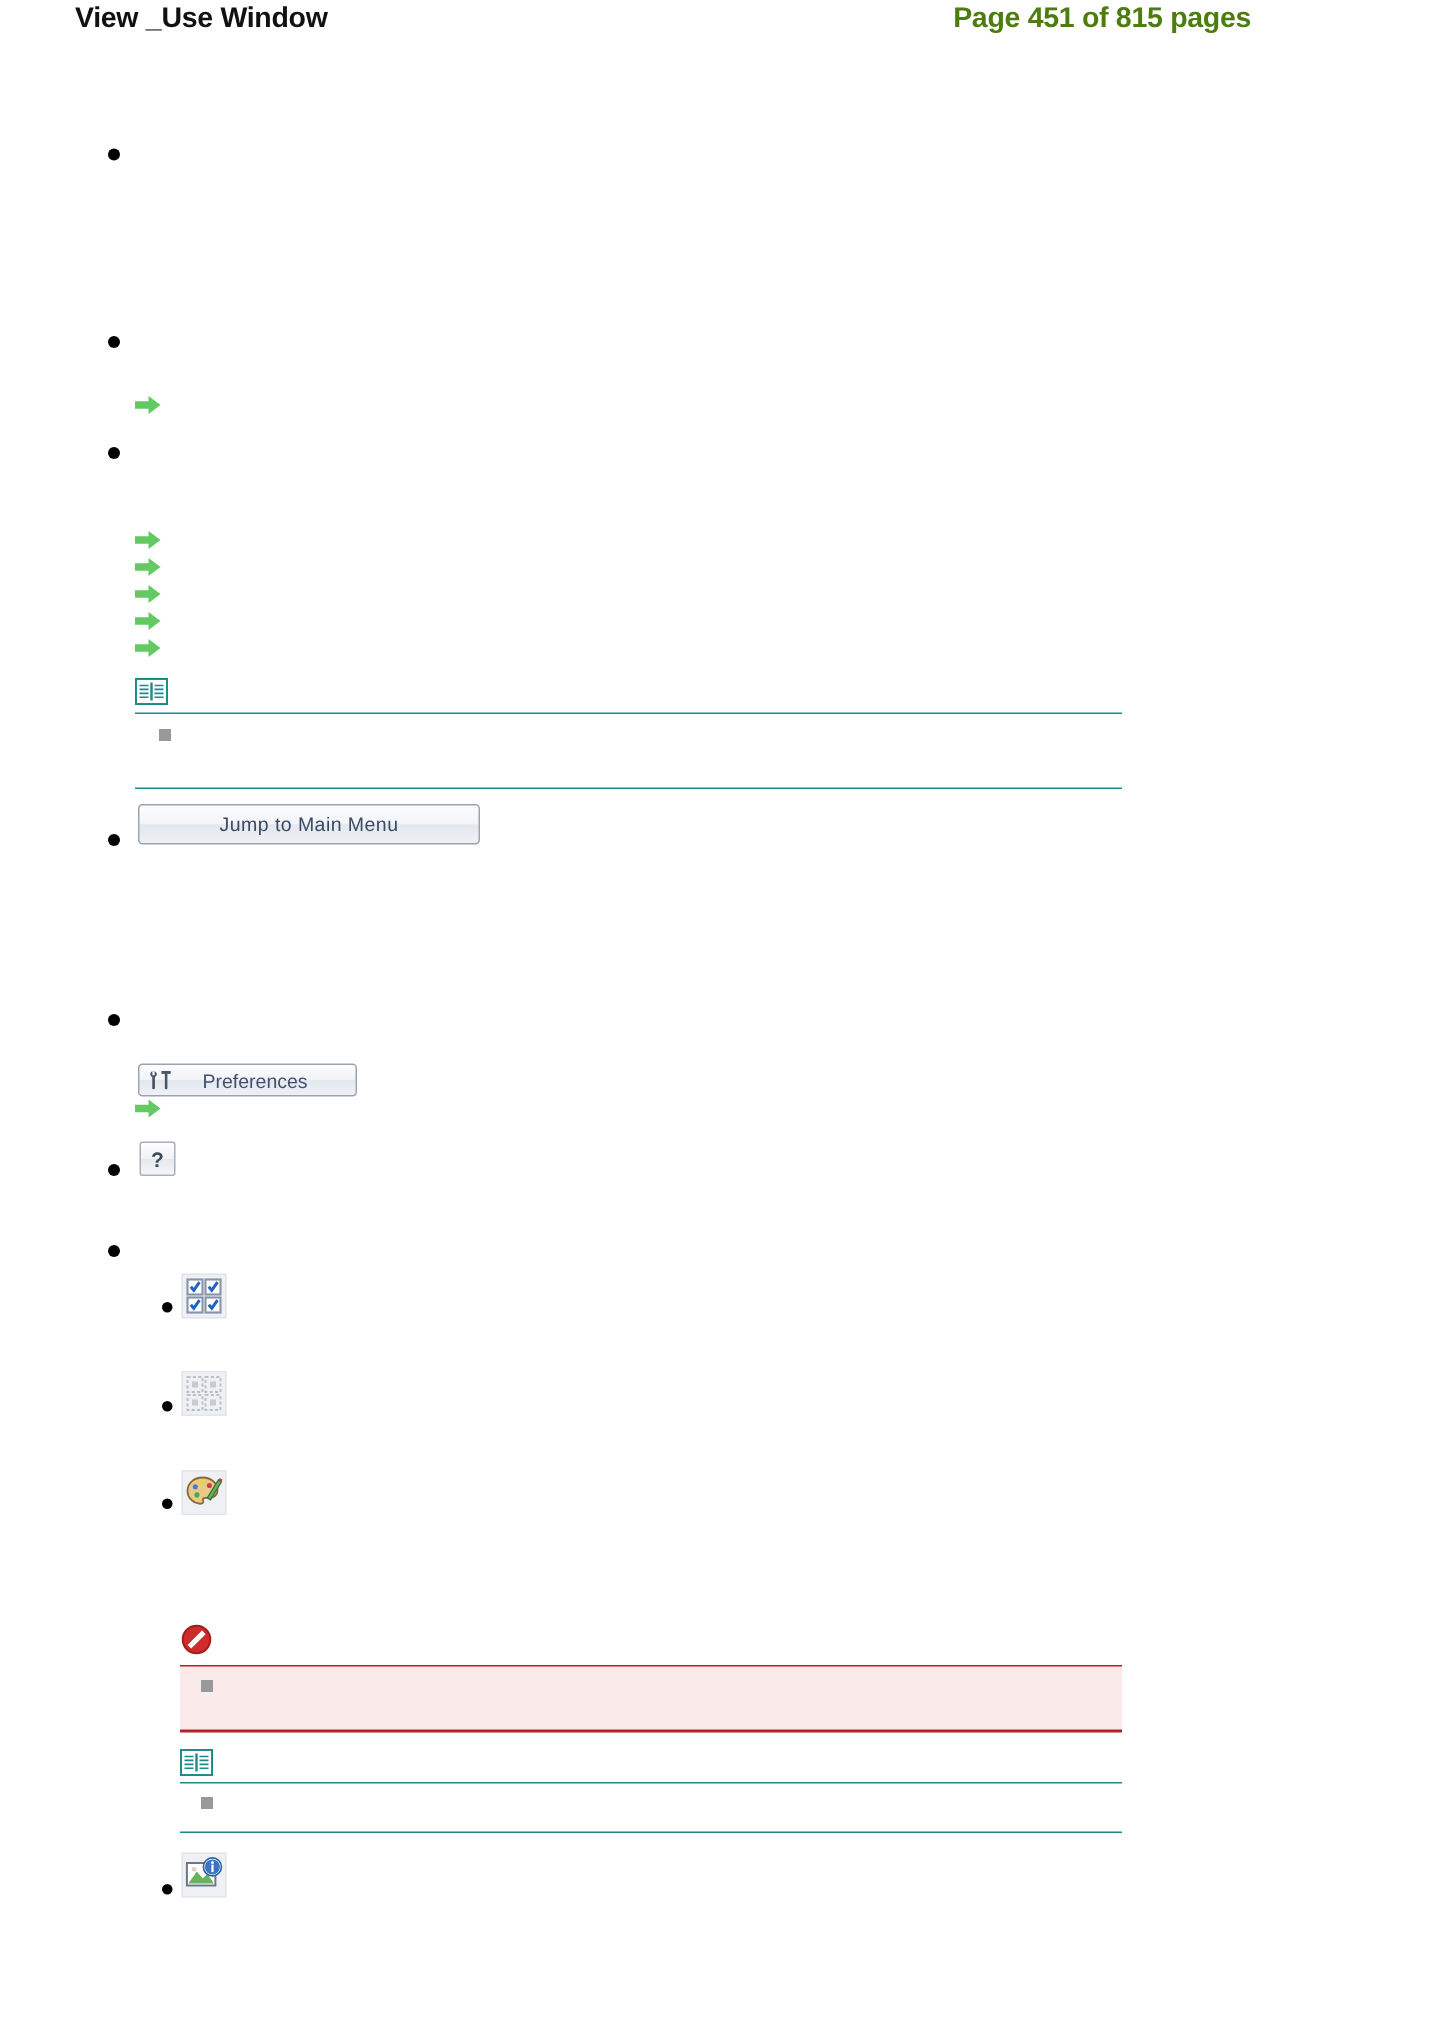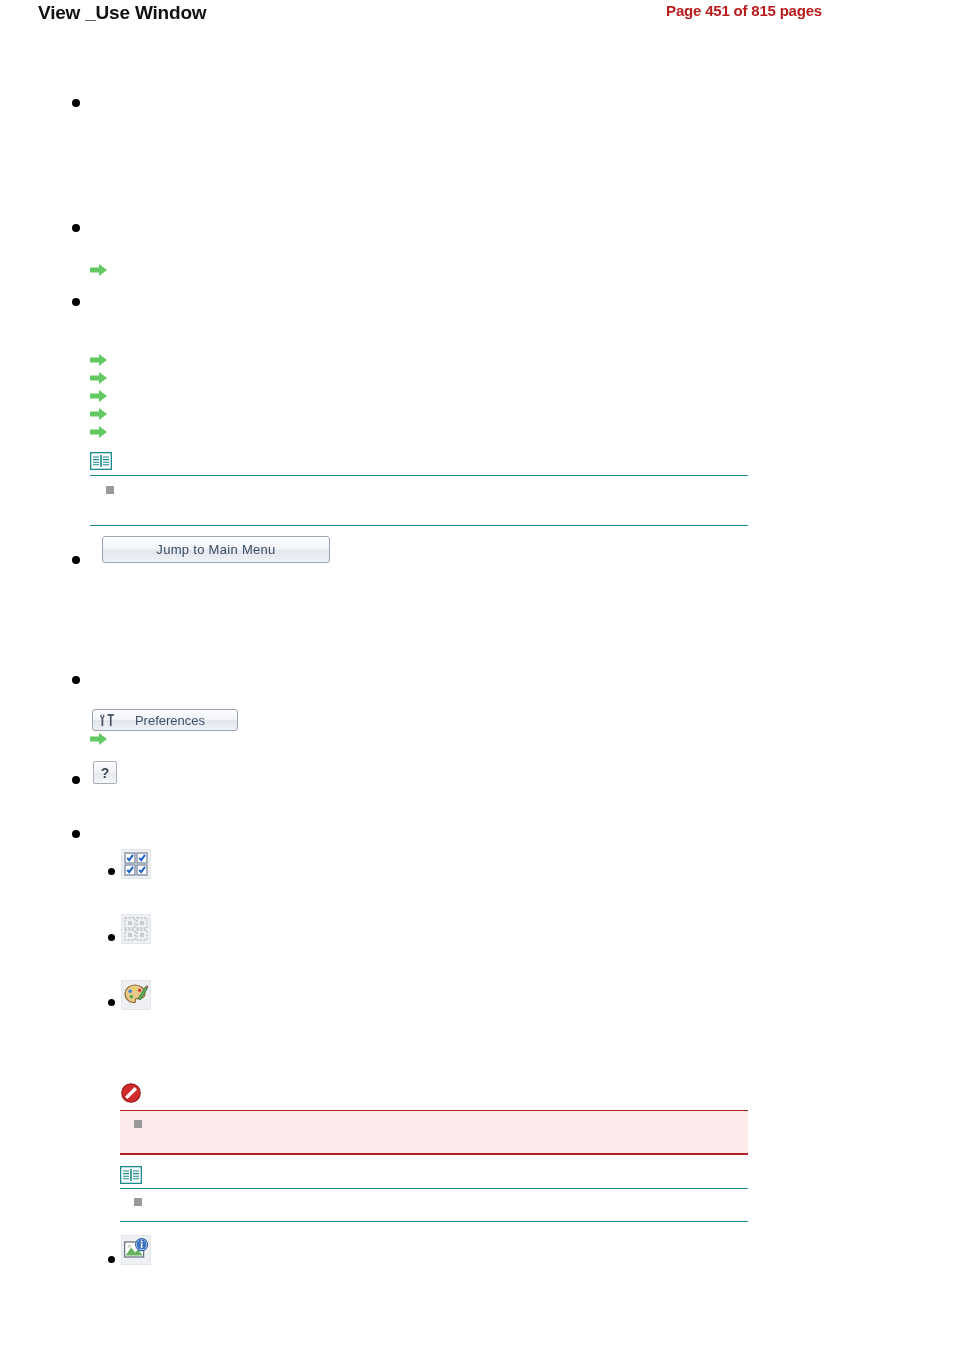--- a/index.html
+++ b/index.html
@@ -14,42 +14,42 @@
     position: relative;
     font-family: "Liberation Sans", sans-serif;
     color: #000000;
     overflow: hidden;
   }
 
   
   .page-header {
     position: absolute;
     top: 0;
-    left: 0;
+    left: 12px;
     width: 866px;
     height: 34px;
   }
   .header-left {
     position: absolute;
     left: 38px;
     top: 2px;
     font-size: 19px;
     font-weight: bold;
     letter-spacing: -0.2px;
     color: #111;
     white-space: nowrap;
   }
   .header-right {
     position: absolute;
     right: 44px;
     top: 2px;
-    font-size: 15px;
+    font-size: 19px;
     font-weight: bold;
     letter-spacing: -0.2px;
-    color: #b91c1c;
+    color: #4d7c0f;
     white-space: nowrap;
   }
 
   
   .bullet-l1 {
     position: absolute;
     width: 8px;
     height: 8px;
     border-radius: 50%;
     background: #000000;
@@ -236,21 +236,21 @@
       <path d="M11 3 V15" stroke="#1a8a8a" stroke-width="1.6"></path>
       <path d="M3 5 H9 M3 7.6 H9 M3 10.2 H9 M3 12.8 H9" stroke="#1a8a8a" stroke-width="1.1"></path>
       <path d="M13 5 H19 M13 7.6 H19 M13 10.2 H19 M13 12.8 H19" stroke="#1a8a8a" stroke-width="1.1"></path>
     </svg>
   </div>
   <div class="rule" style="top:23px; width:658px;"></div>
   <div class="sq-bullet" style="left:16px; top:34px;"></div>
   <div class="rule" style="top:73px; width:658px;"></div>
 </div>
 
-<div class="win-btn wide-label" style="left:92px; top:536px; width:228px; height:27px;margin-left:10px;">
+<div class="win-btn wide-label" style="left:92px; top:536px; width:228px; height:27px;">
   <span>Jump to Main Menu</span>
 </div>
 
 <div class="win-btn btn-pref" style="left:92px; top:661px; width:146px; height:22px;">
   <span style="display:flex;align-items:center;">
     <svg class="tool-icon" width="18" height="14" viewBox="0 0 18 14">
       <path d="M3.2 1.2 C2.0 1.2 1.2 2.1 1.2 3.1 C1.2 3.9 1.7 4.6 2.5 4.9 L2.5 12.4 C2.5 12.9 2.9 13.2 3.4 13.2 C3.9 13.2 4.3 12.9 4.3 12.4 L4.3 4.9 C5.0 4.6 5.5 3.9 5.5 3.1 C5.5 2.1 4.6 1.2 3.4 1.2 Z" fill="#4a5568"></path>
       <rect x="2.6" y="1.2" width="1.5" height="2.6" fill="#ffffff"></rect>
       <rect x="8.6" y="1.0" width="6.2" height="1.9" fill="#4a5568"></rect>
       <rect x="10.9" y="2.4" width="1.7" height="10.8" rx="0.7" fill="#4a5568"></rect>

